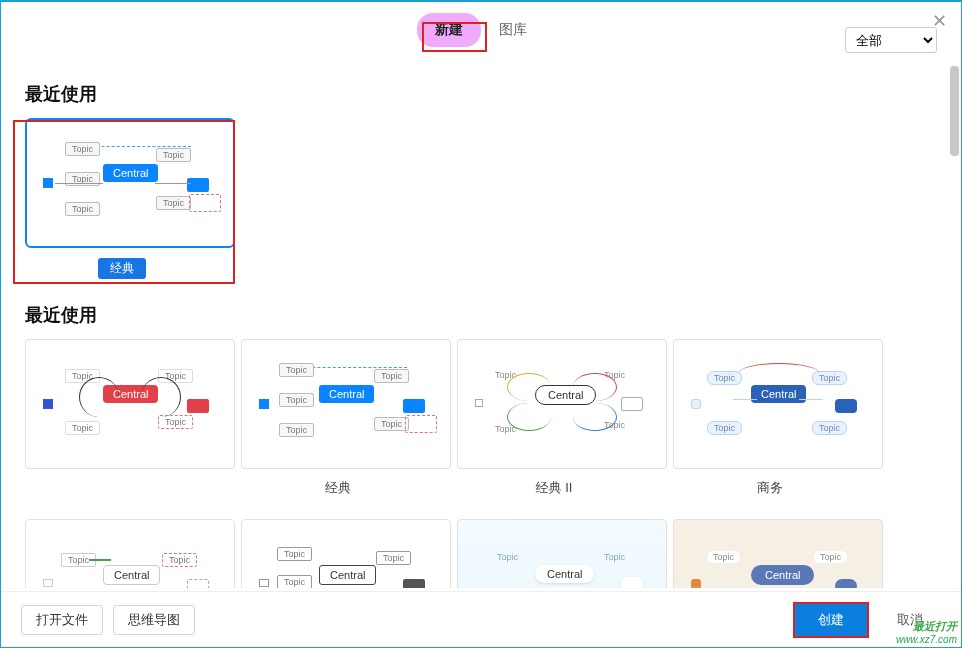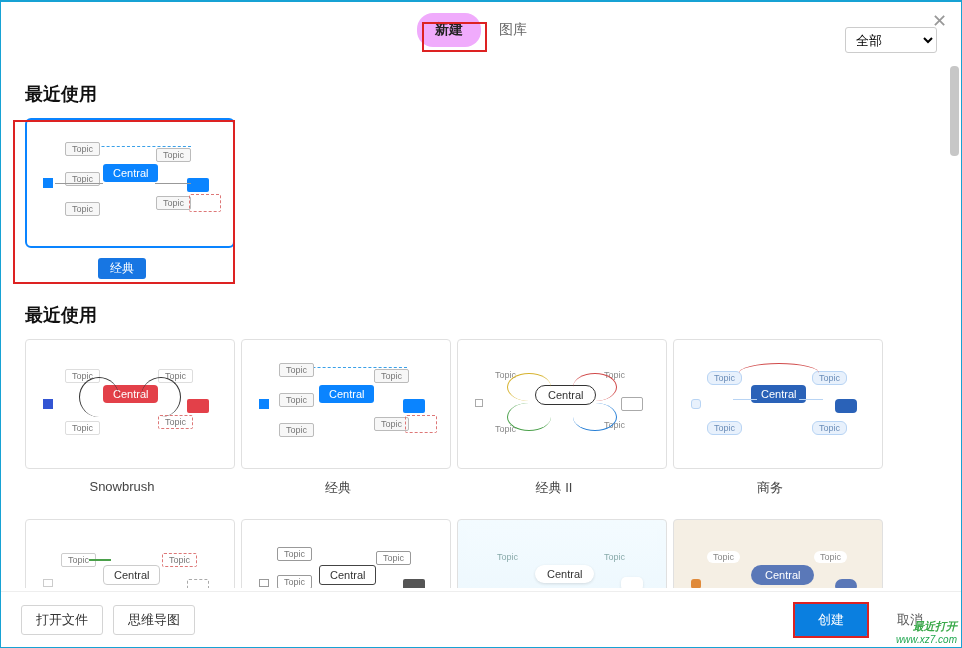--- a/index.html
+++ b/index.html
@@ -215,21 +215,20 @@
           <div class="t" style="left:30px; top:72px;">Topic</div>
           <div class="t" style="right:32px; top:20px;">Topic</div>
           <div class="t" style="right:32px; top:66px; border:1px dashed #d77;">Topic</div>
           <div class="c">Central</div>
           <div class="sq"></div>
             <div class="rt"></div>
           <div class="curve" style="left:44px;top:28px;width:40px;height:40px;border-color:#333;border-right:none;border-bottom:none;"></div>
           <div class="curve" style="right:44px;top:28px;width:40px;height:40px;border-color:#333;border-left:none;border-bottom:none;"></div>
         </div>
       </div>
-      <div class="card-label">Snowbrush</div>
     </div>
 
     <div class="card-wrap">
       <div class="card">
         <div class="mm">
           <div class="dashtop" style="left:36px; top:18px; width:120px;"></div>
           <div class="t" style="left:28px; top:14px;">Topic</div>
           <div class="t" style="left:28px; top:44px;">Topic</div>
           <div class="t" style="left:28px; top:74px;">Topic</div>
           <div class="t" style="right:32px; top:20px;">Topic</div>

